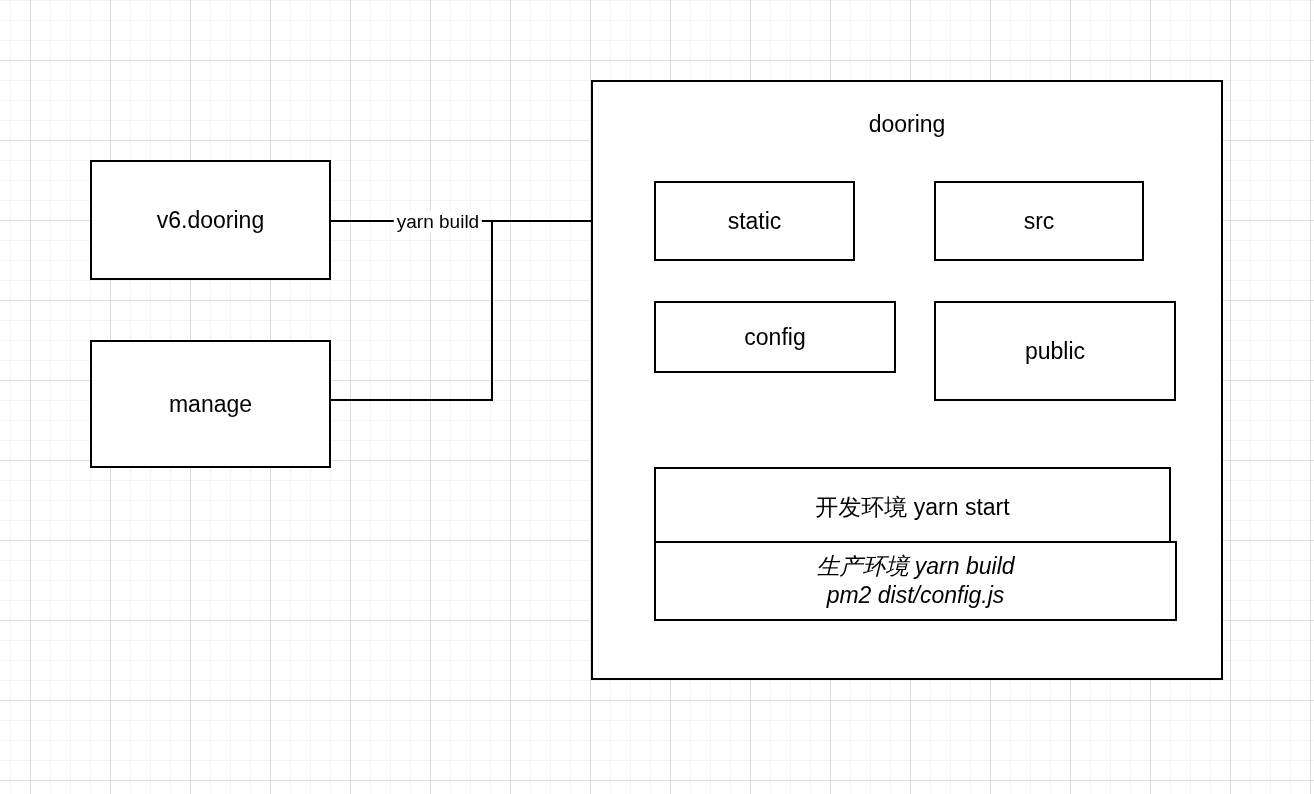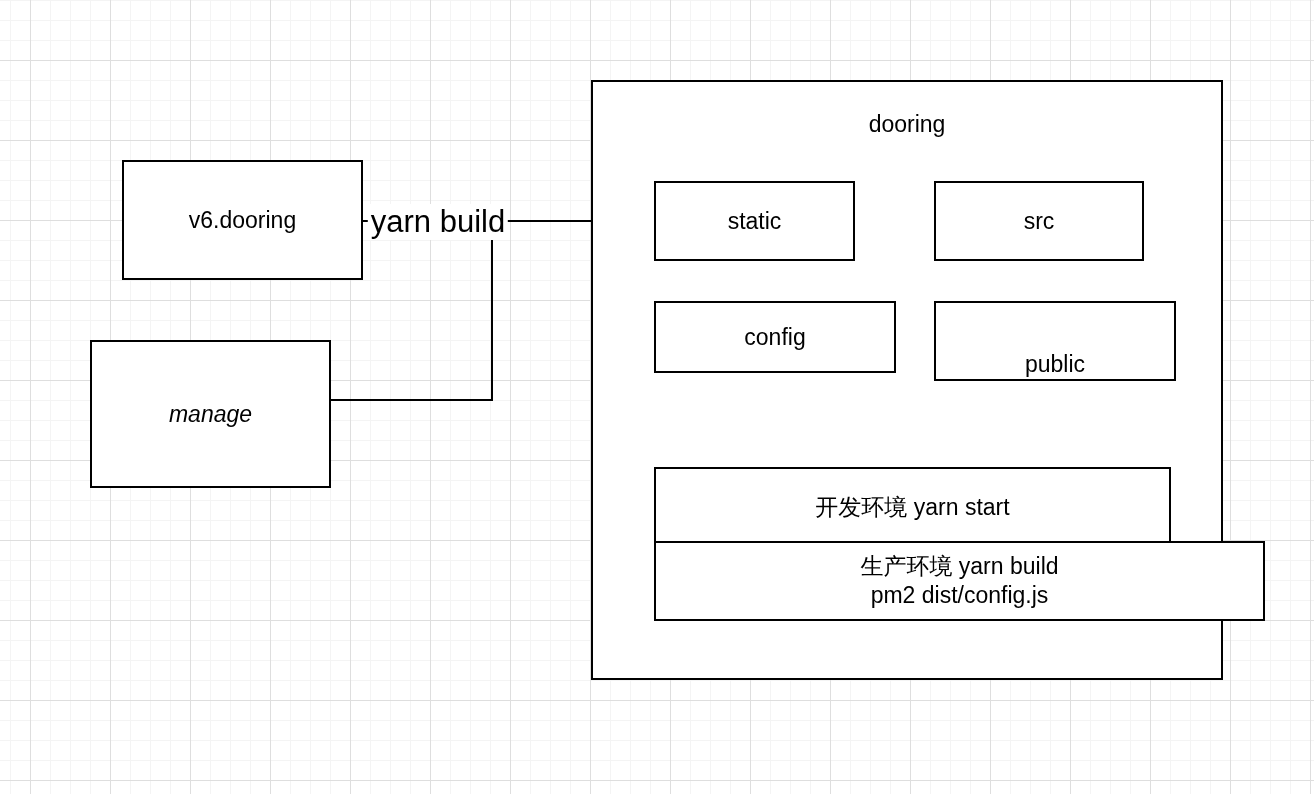--- a/index.html
+++ b/index.html
@@ -50,38 +50,38 @@
     color: #000;
     font-size: 23px;
     line-height: 1.25;
     display: flex;
     flex-direction: column;
     align-items: center;
     justify-content: center;
     text-align: center;
     z-index: 2;
   }
-  .node-v6dooring { left: 90px;  top: 160px; width: 241px; height: 120px; margin-left: 32px; }
-  .node-manage    { left: 90px;  top: 340px; width: 241px; height: 148px; font-style: italic; }
+  .node-v6dooring { left: 90px;  top: 160px; width: 241px; height: 120px; }
+  .node-manage    { left: 90px;  top: 340px; width: 241px; height: 128px; }
   .node-server    { left: 591px; top: 80px;  width: 632px; height: 600px;
                     justify-content: flex-start; padding-top: 28px; z-index: 1; }
   .node-static    { left: 654px; top: 181px; width: 201px; height: 80px; }
   .node-src       { left: 934px; top: 181px; width: 210px; height: 80px; }
   .node-config    { left: 654px; top: 301px; width: 242px; height: 72px; }
-  .node-public    { left: 934px; top: 301px; width: 242px; height: 80px; justify-content: flex-end; }
+  .node-public    { left: 934px; top: 301px; width: 242px; height: 100px; }
   .node-dev       { left: 654px; top: 421px; width: 517px; height: 80px; margin-top: 46px; }
-  .node-prod      { left: 654px; top: 541px; width: 611px; height: 80px; }
+  .node-prod      { left: 654px; top: 541px; width: 523px; height: 80px; font-style: italic; }
   .edge-label {
     position: absolute;
     left: 438px;
     top: 222px;
     transform: translate(-50%, -50%);
     background: var(--background);
     padding: 0 3px;
-    font-size: 31px;
+    font-size: 19px;
     white-space: nowrap;
     z-index: 3;
     color: #000;
   }
 </style>
 </head>
 <body>
 
 <div class="canvas">
 

